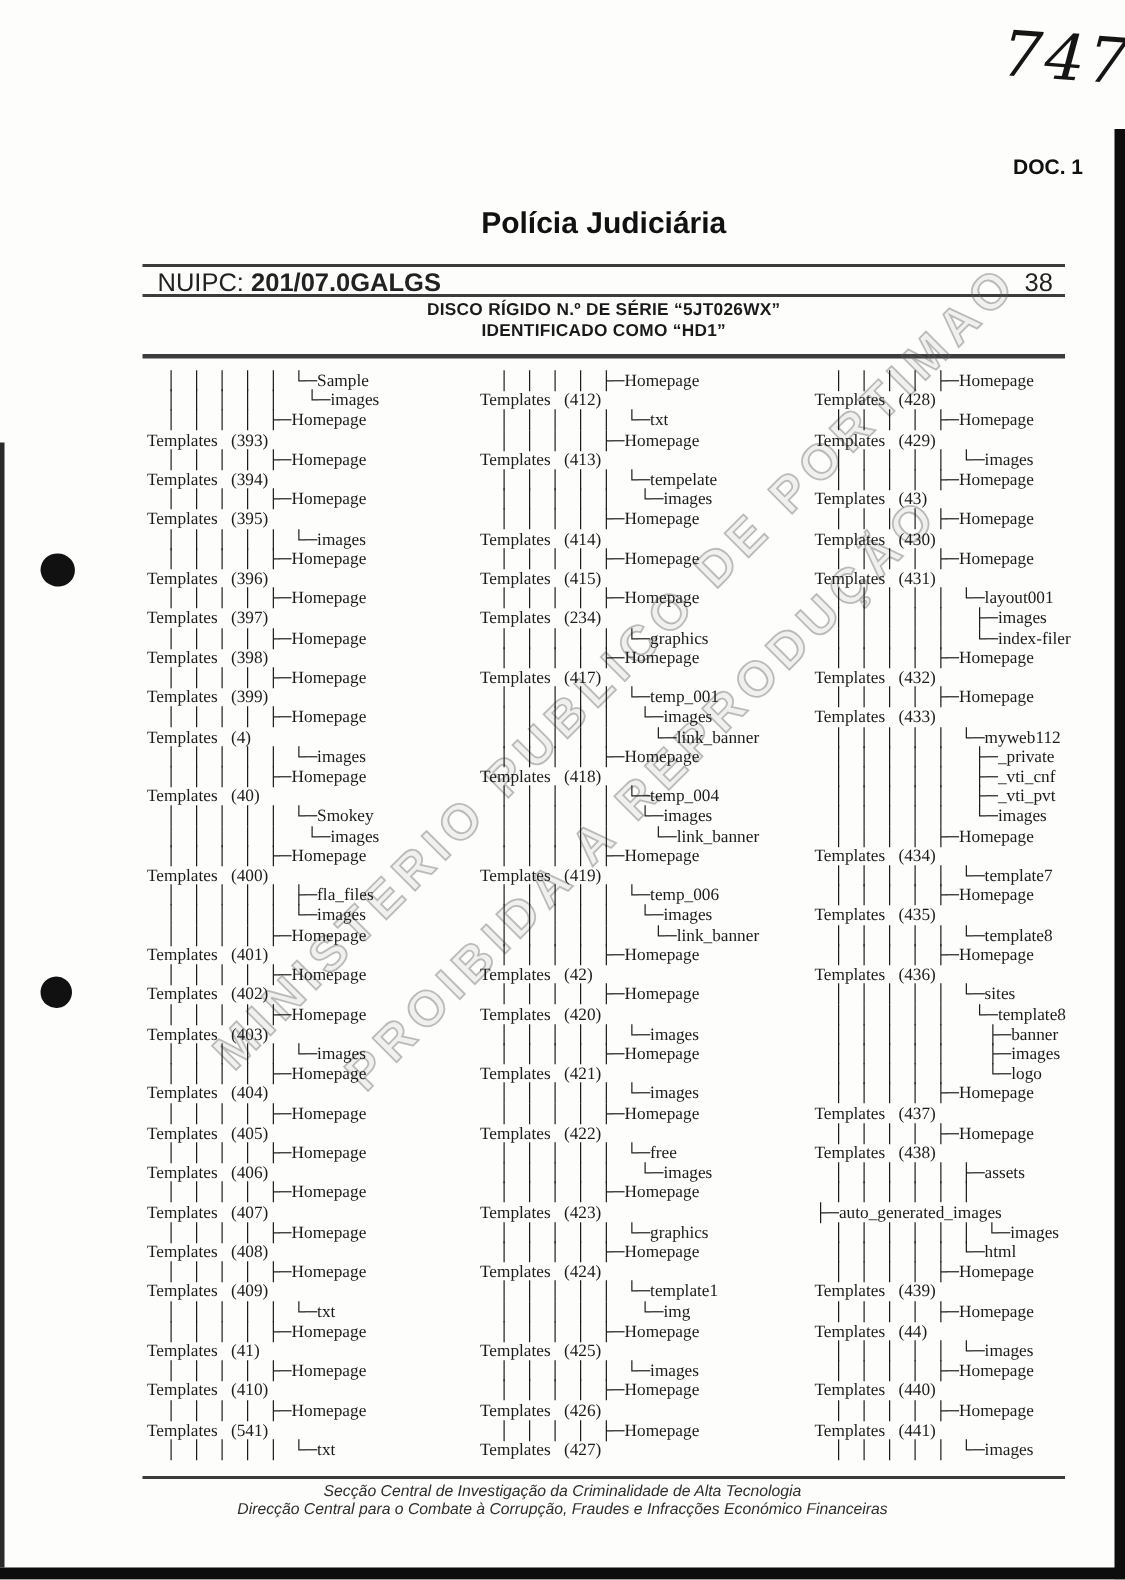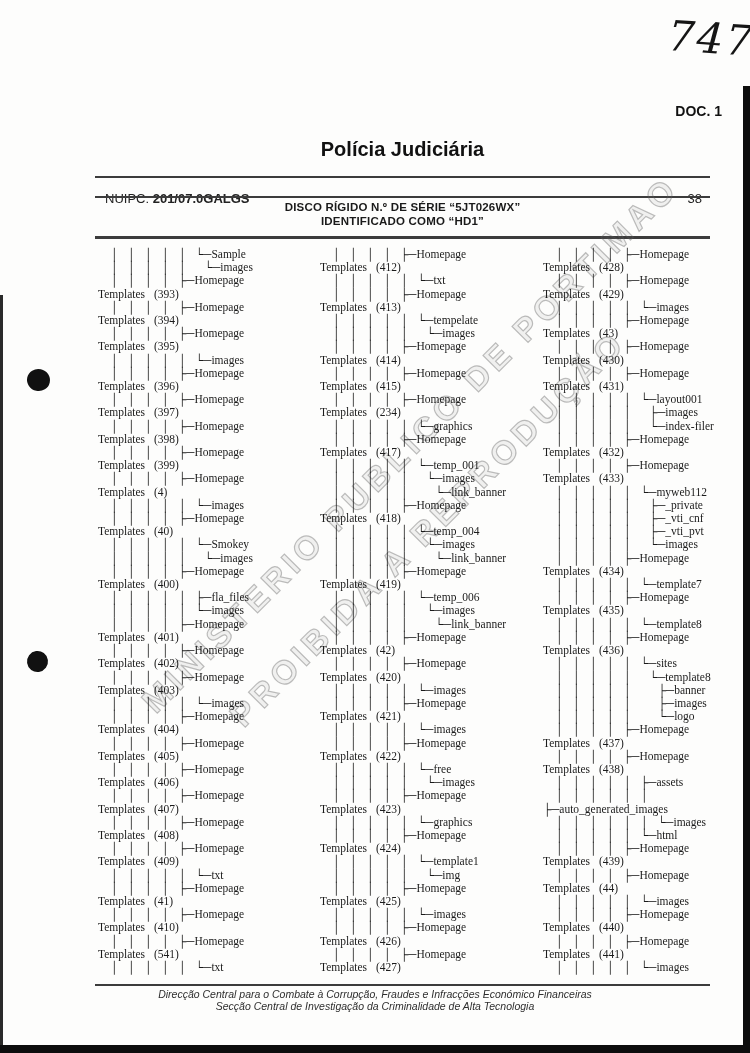--- a/index.html
+++ b/index.html
@@ -34,22 +34,22 @@
     position:absolute;left:95px;top:138px;width:615px;
     text-align:center;font-family:"Liberation Sans",sans-serif;
     font-weight:bold;font-size:20px;color:#111;
   }
   .rule{position:absolute;left:95px;width:615px;background:#3c3c3c;}
   .rule.r1{top:176px;height:2px;}
   .rule.r2{top:196px;height:2px;}
   .rule.r3{top:236px;height:3px;}
   .rule.r4{top:984px;height:2px;}
   .nuipc-row{
-    position:absolute;left:95px;top:191px;width:615px;height:33px;
-    font-family:"Liberation Sans",sans-serif;font-size:13px;color:#222;
+    position:absolute;left:95px;top:179px;width:615px;height:33px;
+    font-family:"Liberation Sans",sans-serif;font-size:17px;color:#222;
   }
   .nuipc-left{position:absolute;left:10px;top:0;}
   .nuipc-left b{font-weight:bold;}
   .page-num{position:absolute;right:8px;top:0;}
   .subject{
     position:absolute;left:95px;width:615px;text-align:center;
     font-family:"Liberation Sans",sans-serif;font-weight:bold;
     font-size:11.5px;color:#1a1a1a;letter-spacing:.2px;
   }
   .subject.s1{top:201px;}
@@ -276,22 +276,22 @@
       <div class="tree-line indent">│ │ │ │ │ └─images</div>
       <div class="tree-line indent">│ │ │ │ ├─Homepage</div>
       <div class="tree-line">Templates (440)</div>
       <div class="tree-line indent">│ │ │ │ ├─Homepage</div>
       <div class="tree-line">Templates (441)</div>
       <div class="tree-line indent">│ │ │ │ │ └─images</div>
     </div>
 
   <div class="rule r4"></div>
   <div class="footer">
+    <div>Secção Central de Investigação da Criminalidade de Alta Tecnologia</div>
     <div>Direcção Central para o Combate à Corrupção, Fraudes e Infracções Económico Financeiras</div>
-    <div>Secção Central de Investigação da Criminalidade de Alta Tecnologia</div>
   </div>
 
   <div class="hole h1"></div>
   <div class="hole h2"></div>
   <div class="edge-left"></div>
   <div class="edge-right"></div>
   <div class="edge-bottom"></div>
 
 </div>
 

